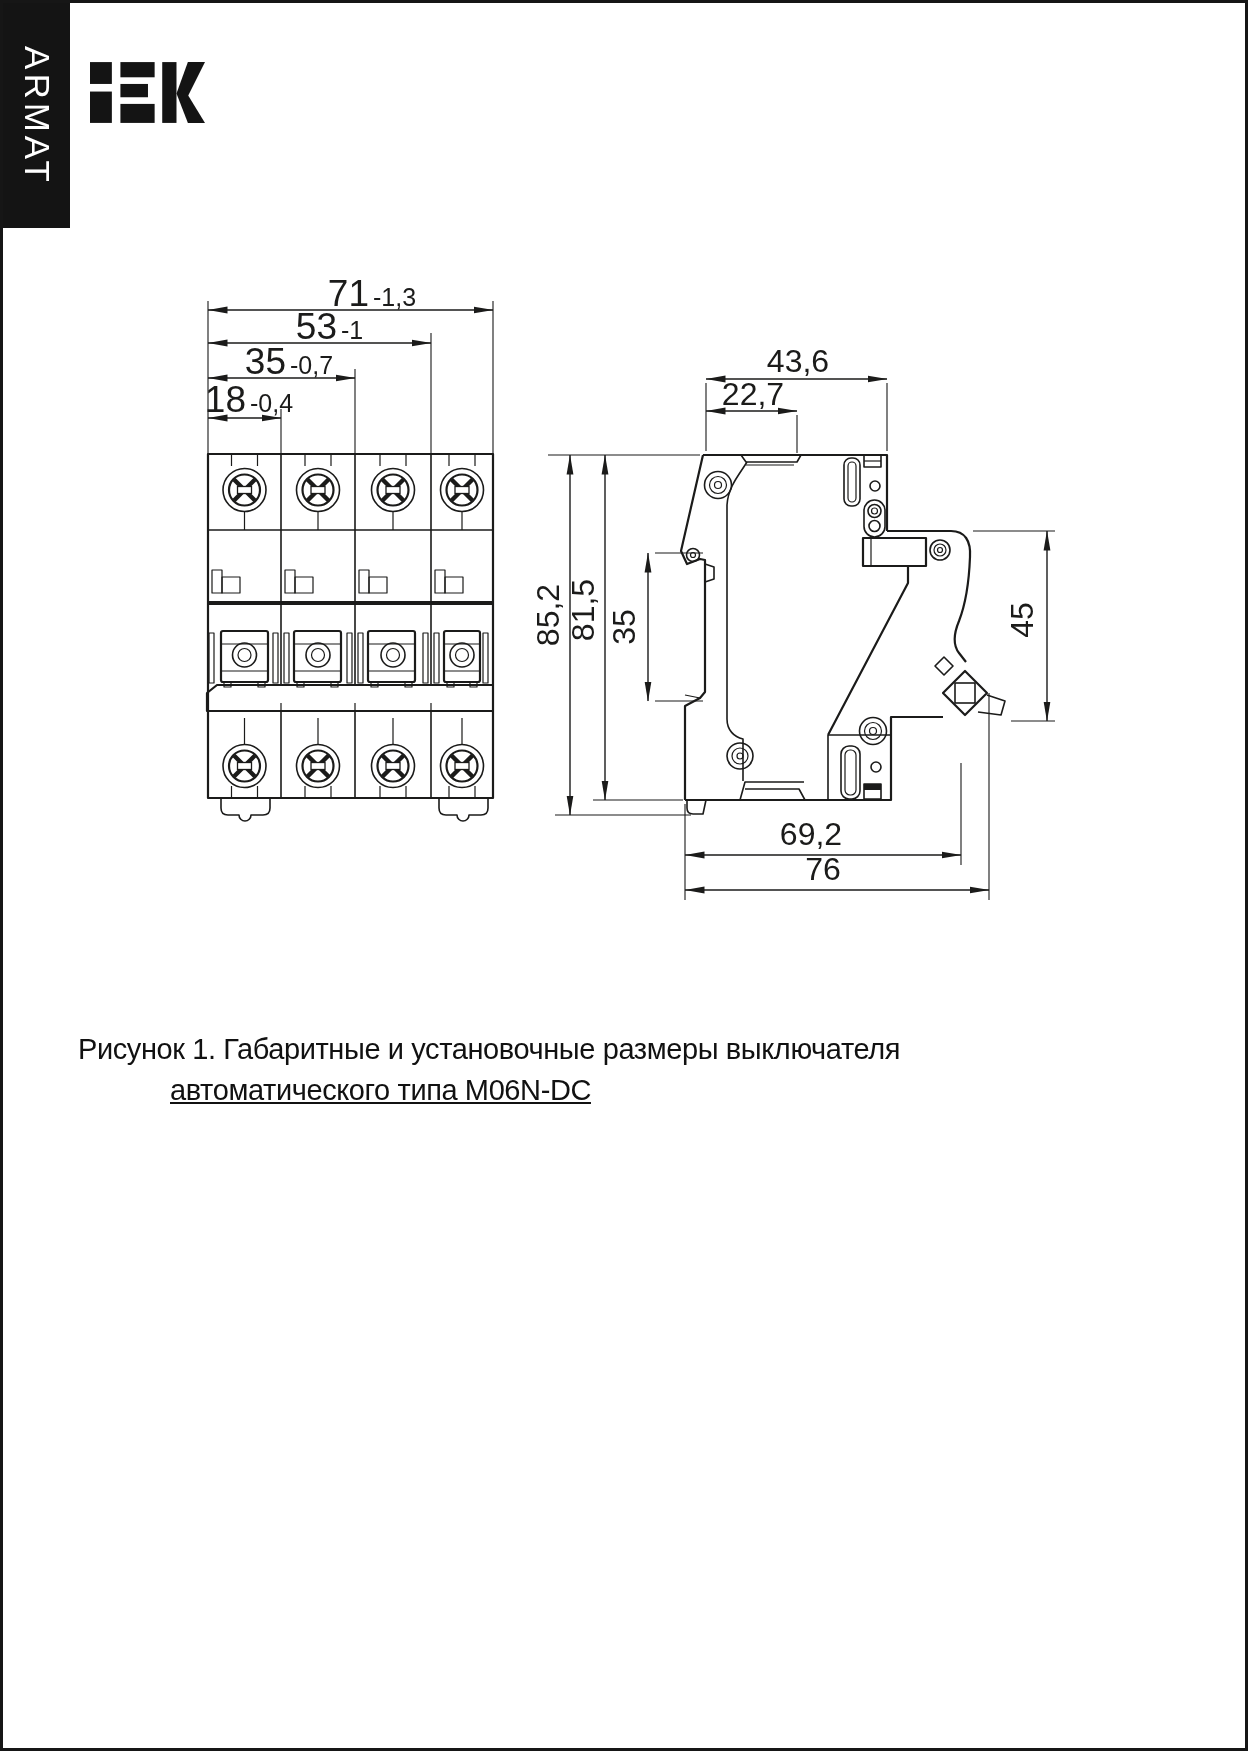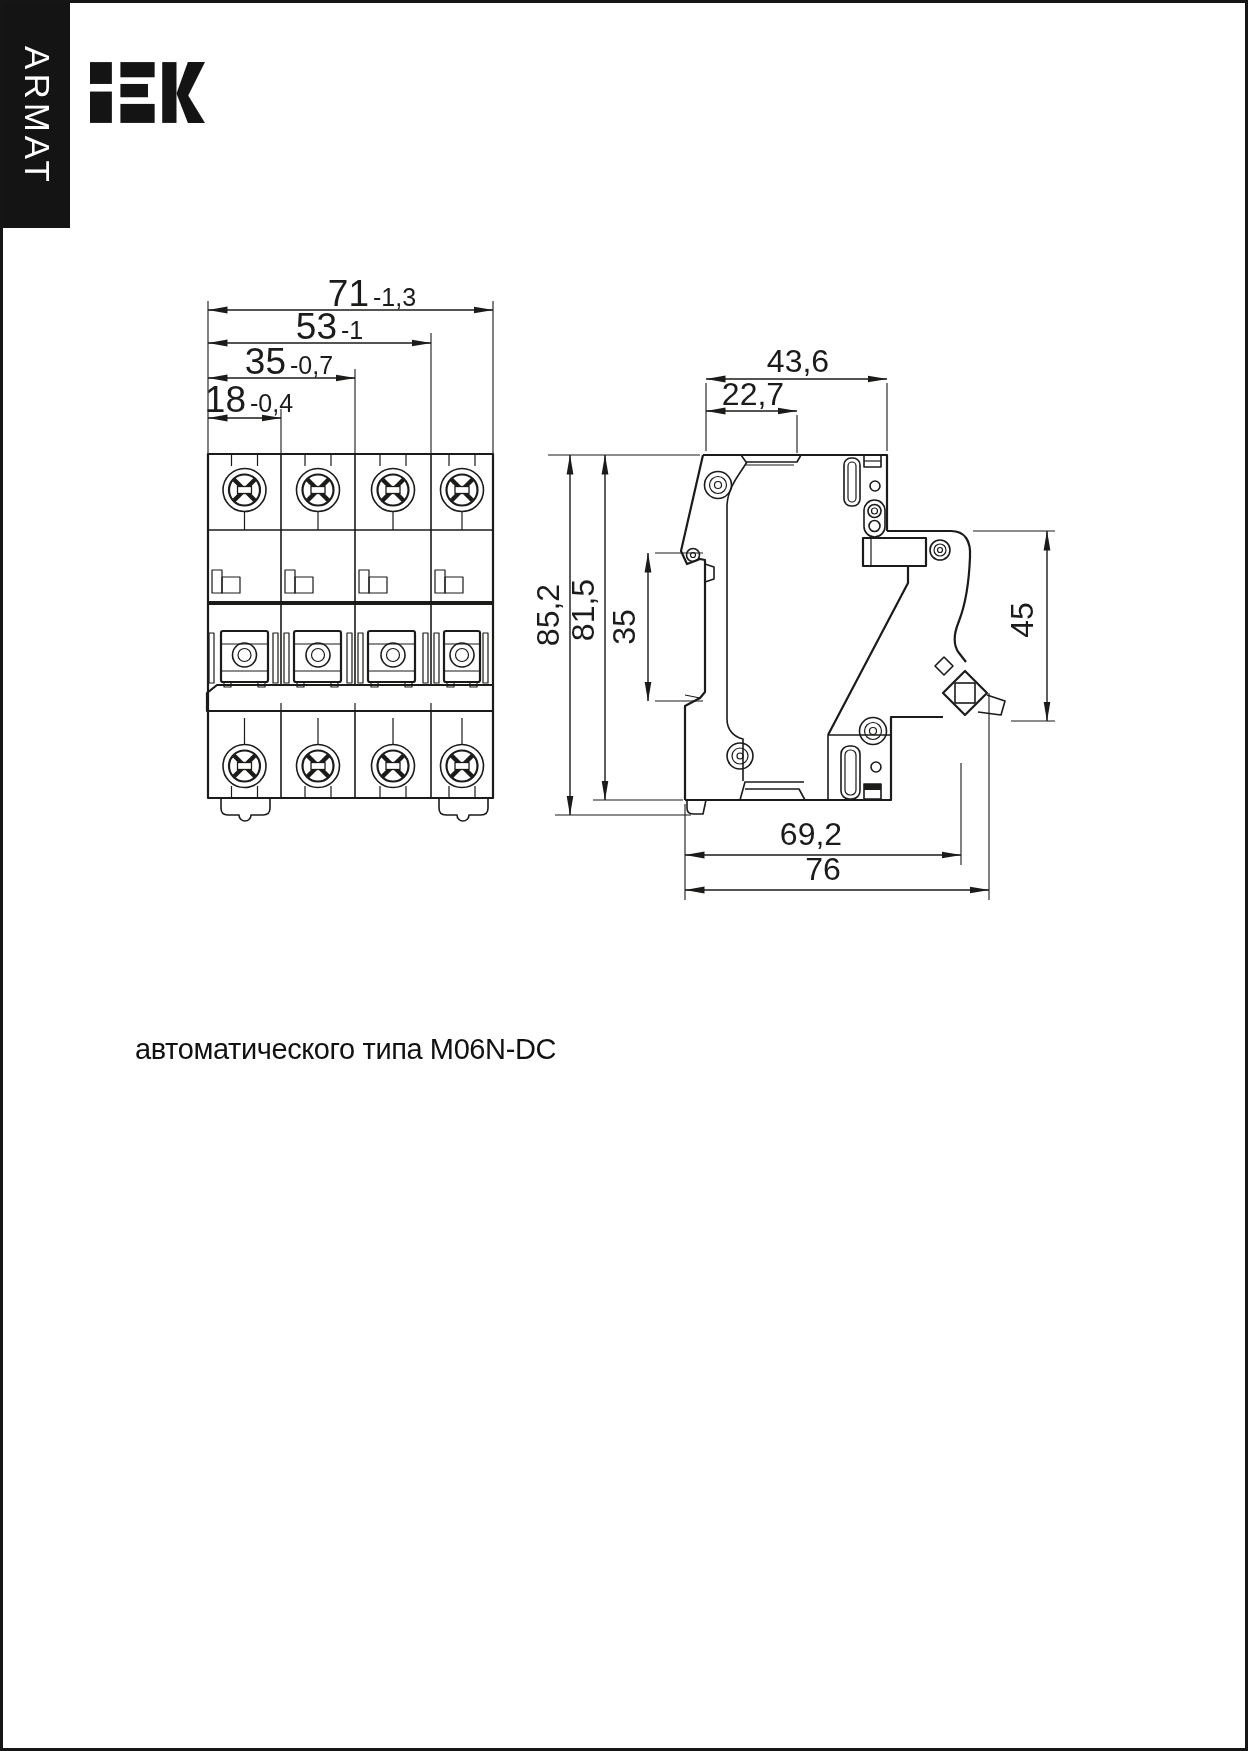--- a/index.html
+++ b/index.html
@@ -28,21 +28,21 @@
   .x{ stroke:#1b1b1a; stroke-width:4.4; }
   .dim{ fill:none; stroke:#1b1b1a; stroke-width:1.4; }
   .ext{ fill:none; stroke:#1b1b1a; stroke-width:1.1; }
   .n{ font-size:37px; }
   .tl{ font-size:25px; }
   .sd{ font-size:32px; }
   .caption{
     position:absolute; left:75px; top:1026px; width:860px;
     font-size:29px; line-height:41px; letter-spacing:-0.4px; color:#111;
   }
-  .caption .l2{ margin-left:57px; }
+  .caption .l2{ margin-left:92px;text-decoration:underline; }
 </style>
 </head>
 <body>
 
 <div class="page">
 
   <div class="brand-bar">
     <span>ARMAT</span>
   </div>
 
@@ -301,16 +301,17 @@
       <path class="ext" d="M682,801 V897 M958,760 V862 M986,690 V897"></path>
       <line class="dim" x1="682" y1="852" x2="958" y2="852" marker-start="url(#arr)" marker-end="url(#arr)"></line>
       <line class="dim" x1="682" y1="887" x2="986" y2="887" marker-start="url(#arr)" marker-end="url(#arr)"></line>
       <text class="sd" x="808" y="842" text-anchor="middle">69,2</text>
       <text class="sd" x="820" y="877" text-anchor="middle">76</text>
     </g>
   </svg>
   </div>
 
   <div class="caption">
+    <div class="l1">Рисунок 1. Габаритные и установочные размеры выключателя</div>
     <div class="l2">автоматического типа М06N-DC</div>
   </div>
 
 </div>
 
 </body></html>

